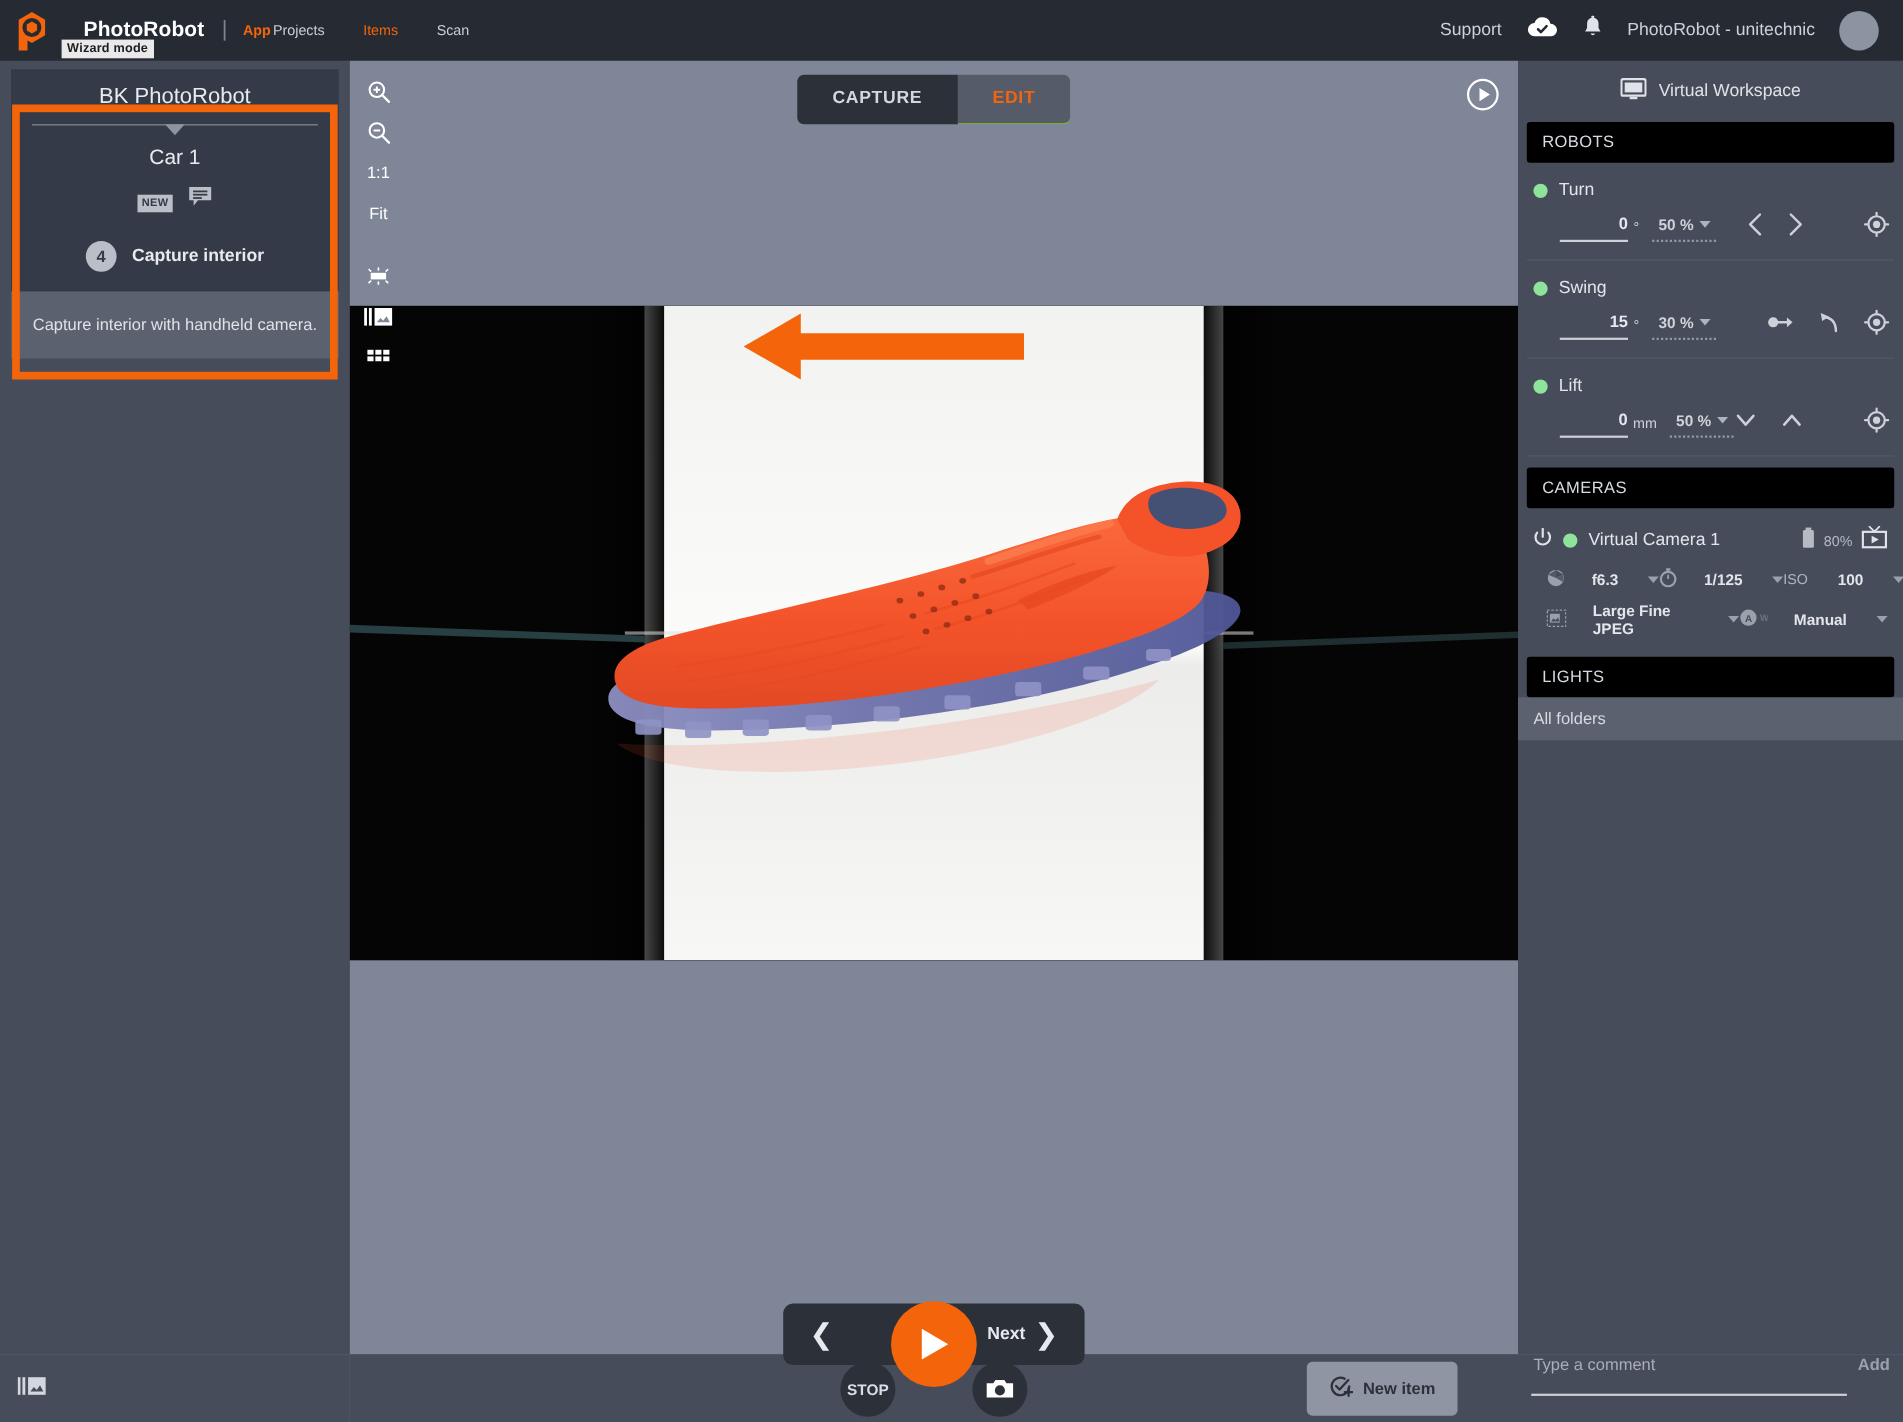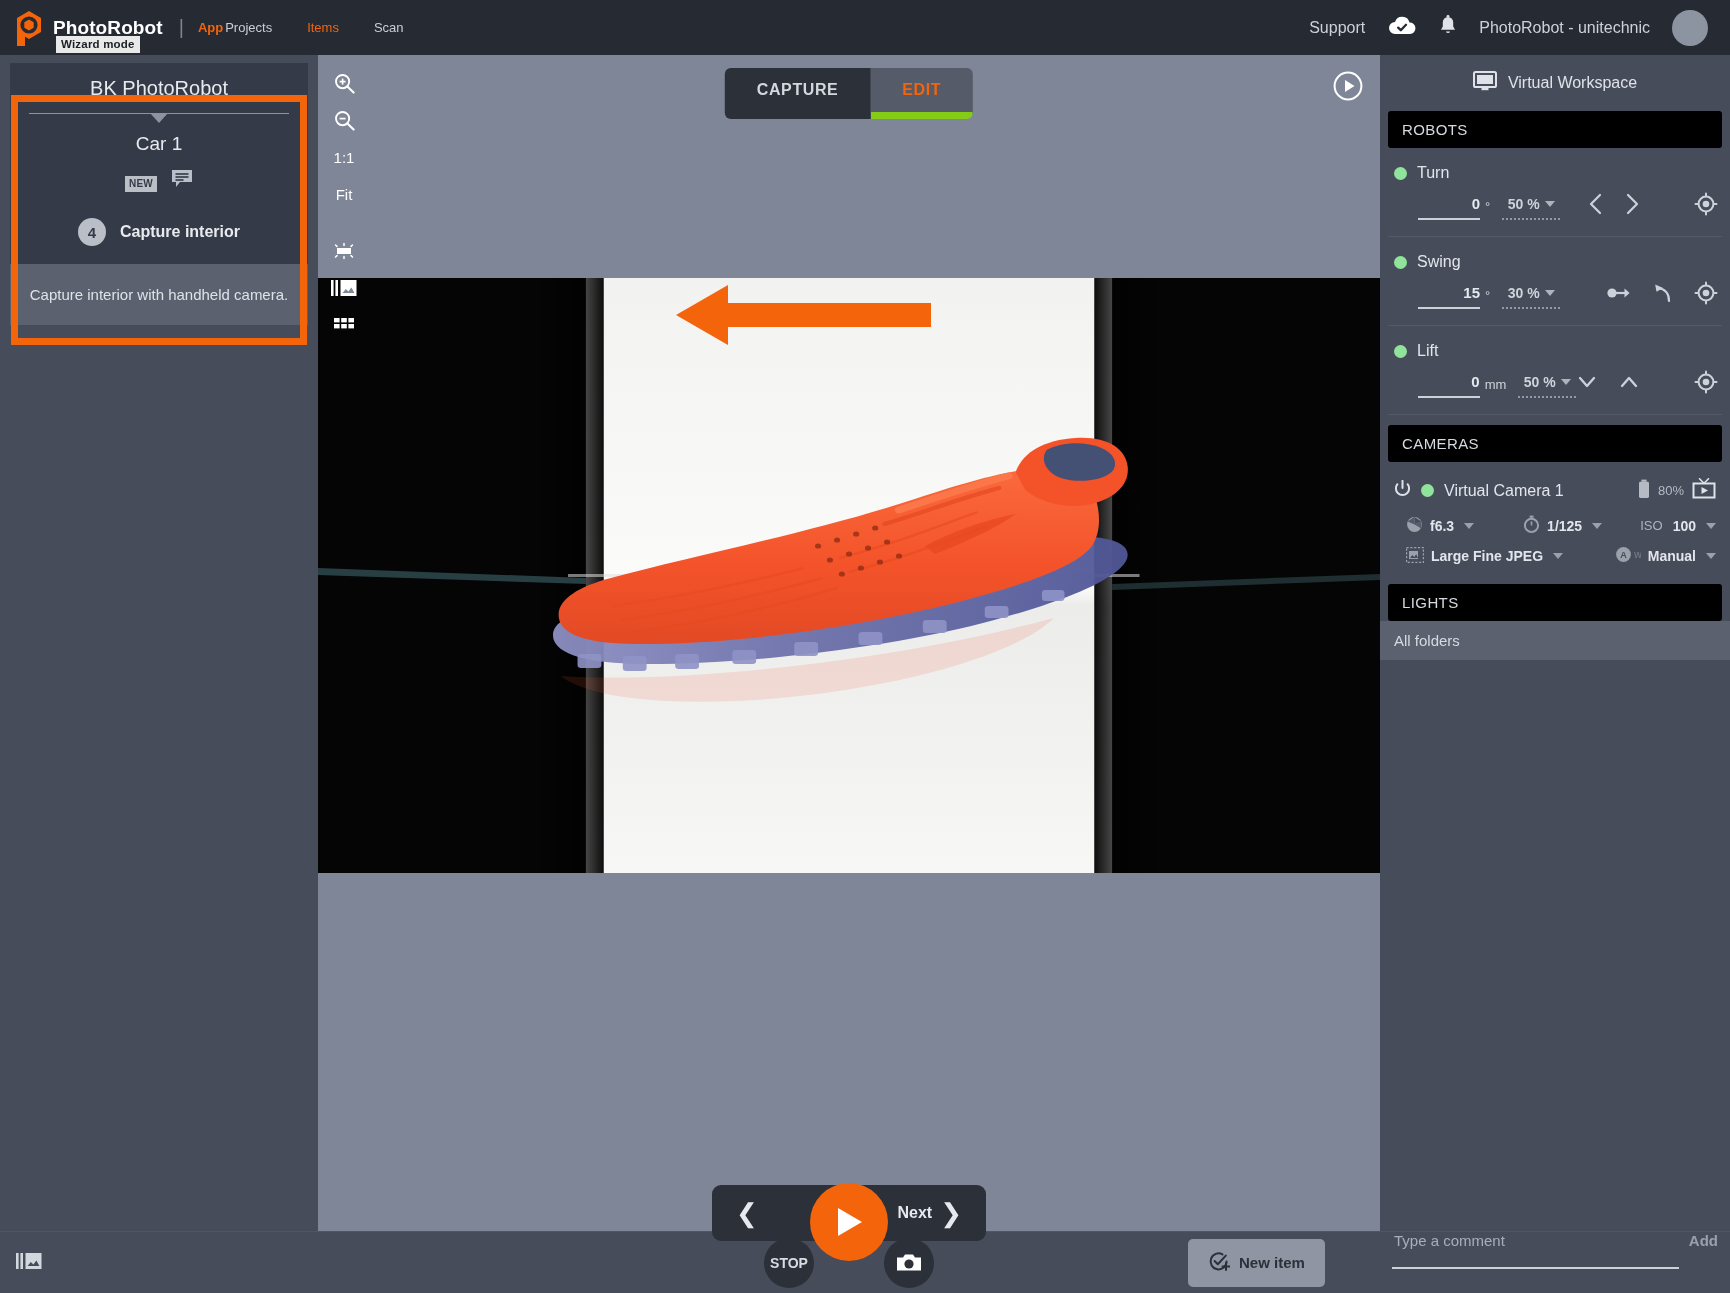--- a/index.html
+++ b/index.html
@@ -16,21 +16,21 @@
   }
 
   
   .topbar {
     height: 55px; flex: 0 0 55px;
     background: #252a33;
     display: flex; align-items: center;
     padding: 0 22px 0 14px;
     position: relative; z-index: 40;
   }
-  .brand { display: flex; align-items: center; gap: 5px; }
+  .brand { display: flex; align-items: center; gap: 28px; }
   .logo-hex { width: 34px; height: 38px; position: relative; }
   .brand-name {
     color: #ffffff; font-size: 19px; font-weight: bold; letter-spacing: .1px;
   }
   .brand-sep { color: #7d838f; font-size: 20px; margin: 0 14px 0 16px; font-weight: 300;}
   .nav { display: flex; align-items: center; gap: 35px; margin-left: 2px;}
   .nav-item { color: #c9ced6; font-size: 13px; cursor: pointer; }
   .nav-item.accent { color: #f4640a; font-weight: bold; }
   .nav-item.accent-plain { color: #f4640a; }
   .top-right {
@@ -120,21 +120,21 @@
     position: absolute; top: 13px; left: 50%; transform: translateX(-50%);
     display: flex; z-index: 12;
   }
   .tab {
     padding: 13px 32px; font-size: 16px; font-weight: bold; letter-spacing: .6px;
     cursor: pointer; color: #d4d8de; background: #2b3039;
     border-radius: 6px 0 0 6px;
   }
   .tab.edit {
     background: #555b68; color: #f4640a; border-radius: 0 6px 6px 0;
-    border-bottom: 7px solid #84cc16;
+    border-bottom: 1px solid #84cc16;
   }
   .play-corner {
     position: absolute; right: 17px; top: 16px; z-index: 12;
   }
   .stage {
     position: absolute; left: 0; right: 0; top: 223px; height: 595px;
     background: #000;
     overflow: hidden;
   }
   .stage-bg { position: absolute; inset: 0; }
@@ -205,21 +205,21 @@
     width: 0; height: 0; border-left: 5px solid transparent;
     border-right: 5px solid transparent; border-top: 6px solid #aeb4be;
   }
   .ctrl-icons { margin-left: auto; display: flex; align-items: center; gap: 20px; padding-bottom: 4px;}
   .ic { color: #cdd2da; cursor: pointer; display: flex; align-items: center;}
   .cam-row { padding: 6px 0 4px 0; }
   .cam-title { display: flex; align-items: center; gap: 10px; color: #e2e5eb; font-size: 16px; padding: 10px 14px 6px 14px;}
   .cam-title .right-side { margin-left: auto; display: flex; align-items: center; gap: 8px;}
   .batt-txt { color: #b5bac3; font-size: 13px; }
   .cam-settings { display: flex; align-items: center; padding: 6px 14px 4px 26px; font-size: 14px; color: #e2e5eb; font-weight: bold;}
-  .cs-item { display: flex; align-items: center; gap: 7px; }
+  .cs-item { display: flex; align-items: center; gap: 24px; }
   .cs-caret { width: 0; height: 0; border-left: 5px solid transparent; border-right: 5px solid transparent; border-top: 6px solid #9aa1ab; margin-left: 3px;}
   .iso-lbl { color: #aeb4be; font-weight: normal; font-size: 13px; margin-right: 3px;}
   .all-folders {
     background: #5b616f; color: #d6dae1; font-size: 15px;
     padding: 11px 14px; margin: 0;
   }
   .comment-bar {
     margin-top: auto; height: 62px; flex: 0 0 62px;
     background: #474c5a; border-top: 1px solid #50566a;
     display: flex; padding: 0 12px 24px 12px; gap: 10px;

